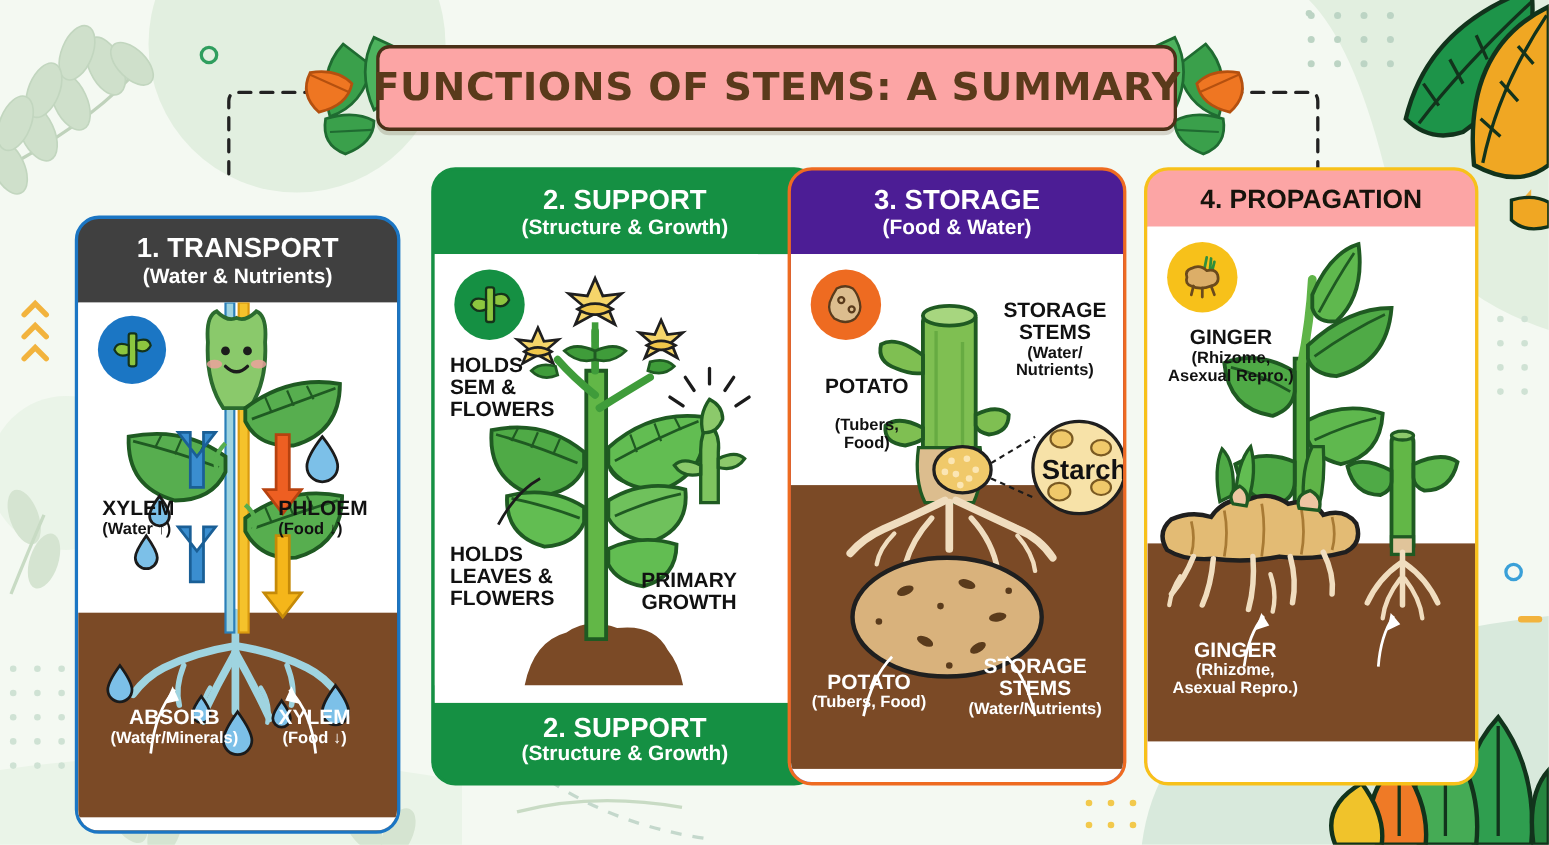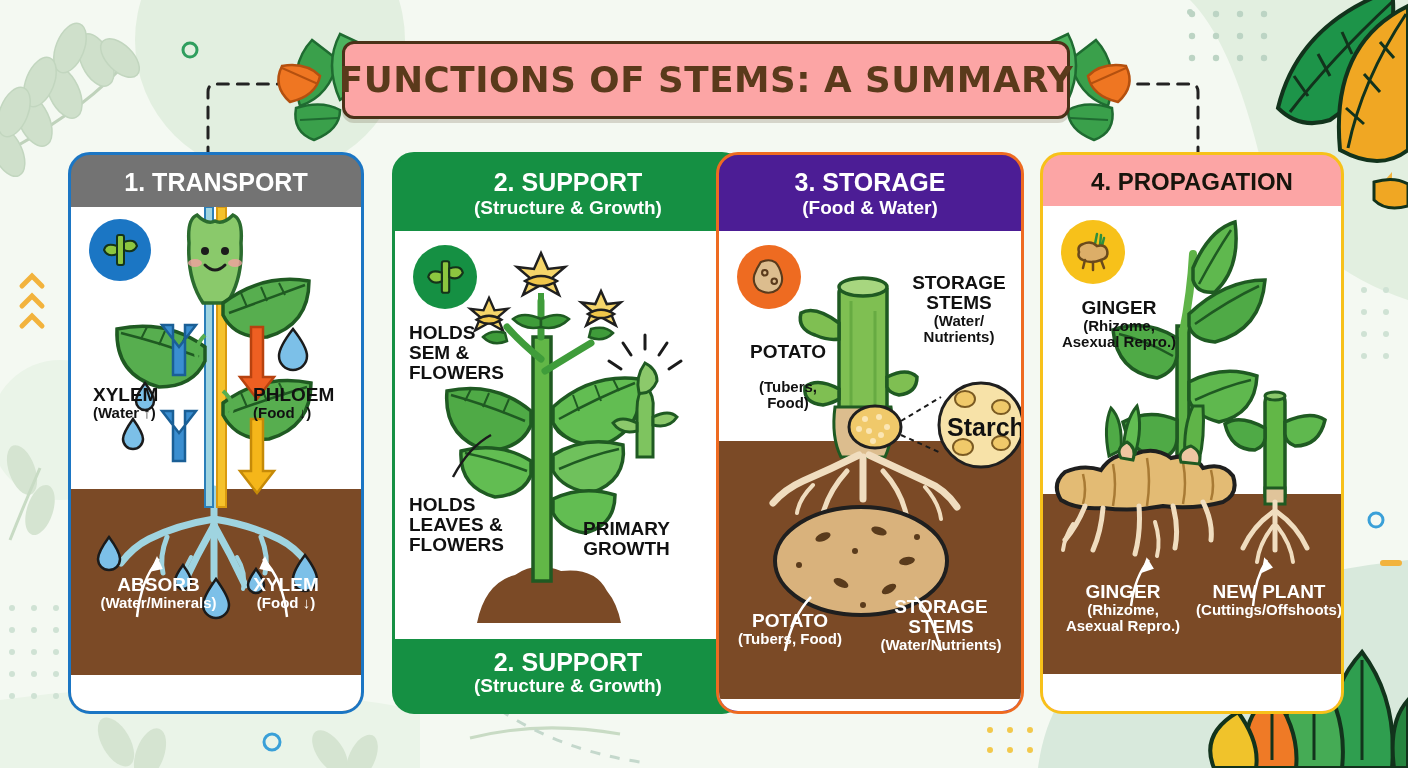--- a/index.html
+++ b/index.html
@@ -28,21 +28,21 @@
     font-family:"DejaVu Sans", sans-serif;
     transform:scaleX(1.02);
   }
 
   
   .panel {
     position:absolute; top:152px; height:562px;
     border-radius:22px; overflow:hidden;
     display:flex; flex-direction:column;
   }
-  #p1 { left:68px;   width:296px; background:#737373; border:3px solid #1b76c4; }
+  #p1 { left:68px;   width:296px; background:#404040; border:3px solid #1b76c4;margin-top:44px; }
   #p2 { left:392px;  width:352px; background:#159043; border:3px solid #159043; }
   #p3 { left:716px;  width:308px; background:#4c1d95; border:3px solid #ee6b21; }
   #p4 { left:1040px; width:304px; background:#fca5a5; border:3px solid #f7c11a; }
 
   .phead { padding:14px 6px 12px; text-align:center; flex:0 0 auto; }
   .phead .t1 { font-size:25px; font-weight:bold; line-height:1.05; color:#fff; }
   .phead .t2 { font-size:19px; font-weight:bold; line-height:1.15; color:#fff; margin-top:2px; }
   #p4 .phead .t1, #p4 .phead .t2 { color:#17140c; }
   #p4 .phead .t1 { font-size:24px; }
 
@@ -221,20 +221,21 @@
 
   <div class="title-wrap">
     <div class="title-box">
       <span class="title-text">FUNCTIONS OF STEMS: A SUMMARY</span>
     </div>
   </div>
 
   <div class="panel" id="p1">
     <div class="phead">
       <div class="t1">1. TRANSPORT</div>
+      <div class="t2">(Water &amp; Nutrients)</div>
     </div>
     <div class="pbody">
       <svg width="290" height="468" viewBox="0 0 290 468" style="position:absolute;left:0;top:0;">
         <rect x="0" y="0" width="290" height="468" fill="#fff"></rect>
 
         <rect x="0" y="282" width="290" height="186" fill="#7b4a26"></rect>
 
         <g stroke="#9fd4e0" stroke-width="7" fill="none" stroke-linecap="round">
           <path d="M143,282 L143,320"></path>
           <path d="M143,312 Q106,318 78,332 Q62,340 50,356"></path>
@@ -657,20 +658,16 @@
       <div class="lbl dark" style="left:6px;top:92px;text-align:center;width:140px;">
         <span class="h">GINGER</span>
         <span class="s" style="white-space:pre-line;">(Rhizome,
 Asexual Repro.)</span>
       </div>
       <div class="lbl light" style="left:4px;top:376px;text-align:center;width:152px;">
         <span class="h">GINGER</span>
         <span class="s" style="white-space:pre-line;">(Rhizome,
 Asexual Repro.)</span>
       </div>
-      <div class="lbl light" style="left:150px;top:376px;text-align:center;width:152px;">
-        <span class="h">NEW PLANT</span>
-        <span class="s">(Cuttings/Offshoots)</span>
-      </div>
     </div>
   </div>
 
 </div>
 
 </body></html>

